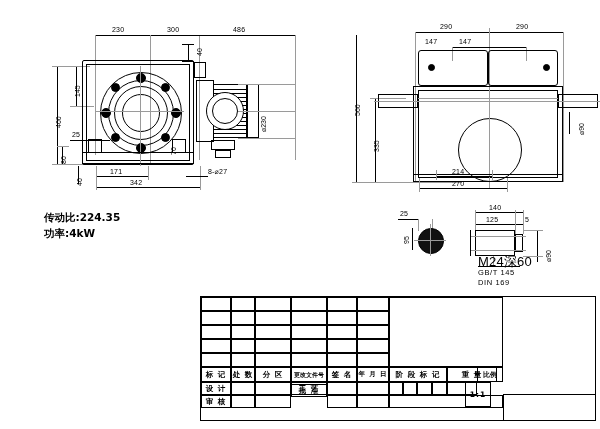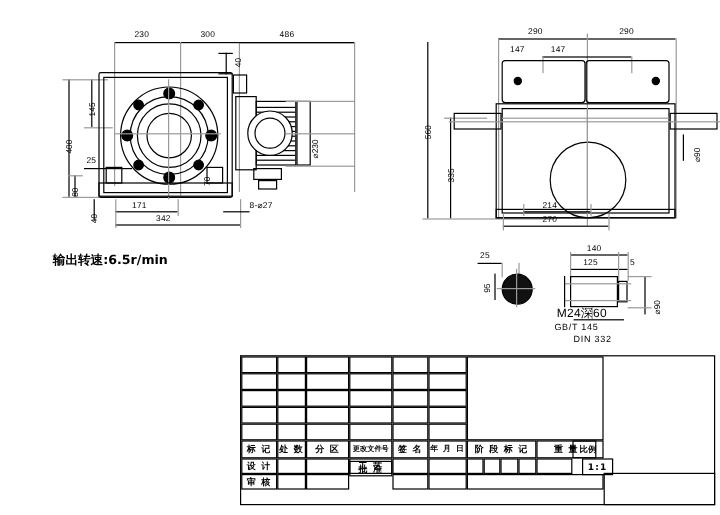--- a/index.html
+++ b/index.html
@@ -233,27 +233,28 @@
 
     <div class="ln vl" style="left:470px;top:230px;height:26px;"></div>
 
     <div class="dimv" style="left:545px;top:262px;">⌀90</div>
     <div class="ln vl" style="left:537px;top:230px;height:32px;"></div>
     <div class="ln hl" style="left:523px;top:230px;width:20px;background:#9a9a9a;"></div>
     <div class="ln hl" style="left:523px;top:256px;width:20px;background:#9a9a9a;"></div>
 
     <div class="ln vl" style="left:493px;top:256px;height:10px;background:#9a9a9a;"></div>
     <div class="ln hl" style="left:478px;top:266px;width:42px;"></div>
-    <div class="dim" style="left:464px;top:258px;font-size:10px;">M24深60</div>
-    <div class="dim" style="left:462px;top:269px;font-size:7.5px;letter-spacing:.6px;">GB/T 145</div>
-    <div class="dim" style="left:478px;top:279px;font-size:7.5px;letter-spacing:.6px;">DIN 332</div>
+    <div class="dim" style="left:478px;top:258px;font-size:13px;">M24深60</div>
+    <div class="dim" style="left:478px;top:269px;font-size:7.5px;letter-spacing:.6px;">GB/T 145</div>
+    <div class="dim" style="left:478px;top:279px;font-size:7.5px;letter-spacing:.6px;">DIN 169</div>
   </div>
 
   <div id="spec">
-    <div>输出转速:6.5r/min</div>
+    <div>传动比:224.35</div>
+    <div>功率:4kW</div>
   </div>
 
   <div id="tb">
 
     <div class="c nb" style="left:0;top:0;width:0;height:0;"></div>
 
     <div class="c" style="left:0px;top:0px;width:30px;height:14px;"></div>
     <div class="c" style="left:30px;top:0px;width:24px;height:14px;"></div>
     <div class="c" style="left:54px;top:0px;width:36px;height:14px;"></div>
     <div class="c" style="left:90px;top:0px;width:36px;height:14px;"></div>
@@ -311,21 +312,21 @@
 
     <div class="c" style="left:188px;top:70px;width:58px;height:15px;">阶 段 标 记</div>
     <div class="c" style="left:246px;top:70px;width:50px;height:15px;">重 量</div>
     <div class="c" style="left:276px;top:70px;width:26px;height:15px;font-size:7px;letter-spacing:0;">比例</div>
 
     <div class="c" style="left:188px;top:85px;width:14px;height:13px;"></div>
     <div class="c" style="left:202px;top:85px;width:14px;height:13px;"></div>
     <div class="c" style="left:216px;top:85px;width:15px;height:13px;"></div>
     <div class="c" style="left:231px;top:85px;width:15px;height:13px;"></div>
     <div class="c" style="left:246px;top:85px;width:30px;height:13px;"></div>
-    <div class="c" style="left:284px;top:85px;width:26px;height:14px;">1:1</div>
+    <div class="c" style="left:264px;top:85px;width:26px;height:25px;">1:1</div>
 
     <div class="c" style="left:188px;top:98px;width:114px;height:13px;"></div>
 
     <div class="c" style="left:188px;top:0px;width:114px;height:70px;"></div>
 
     <div class="c" style="left:302px;top:97px;width:93px;height:27px;"></div>
   </div>
 
 </div>
 

